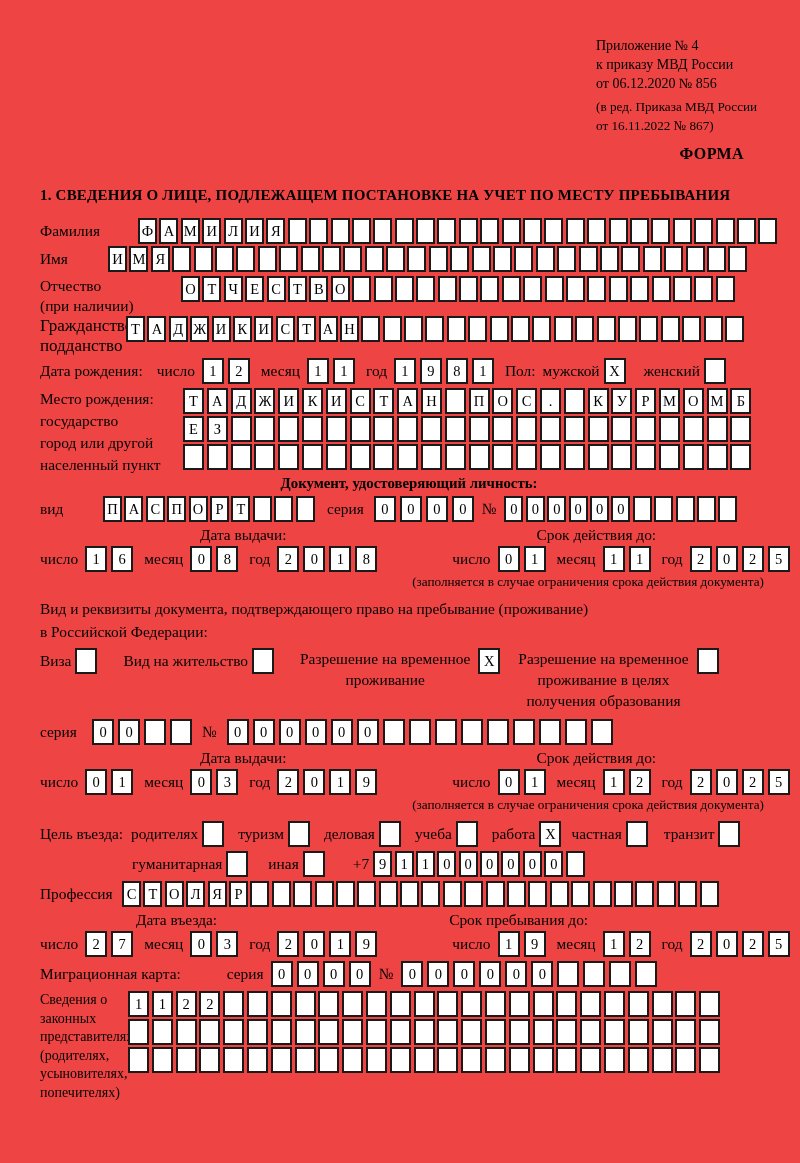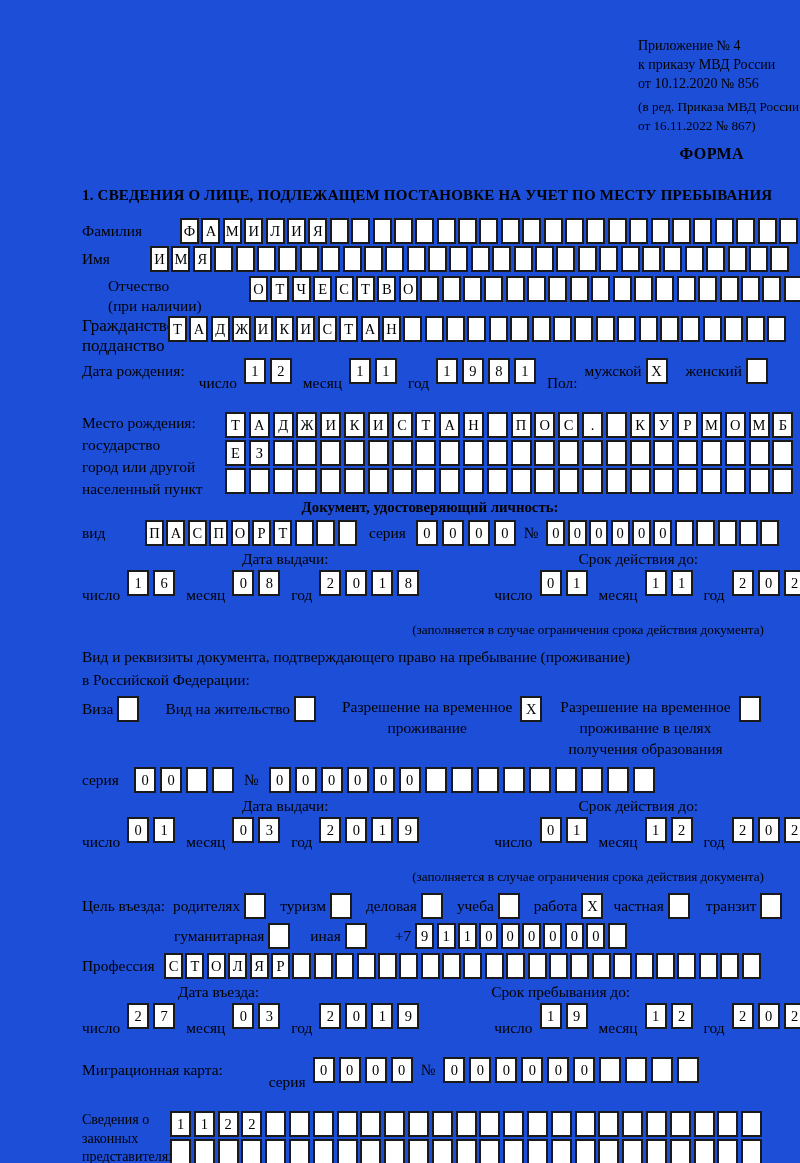--- a/index.html
+++ b/index.html
@@ -1,58 +1,58 @@
 <!DOCTYPE html>
 <html><head>
 <meta charset="utf-8">
 <style>
   html,body{margin:0;padding:0;background:#ffffff;}
   .page{
-    width:800px;height:1163px;background:#1d4ed8;box-sizing:border-box;
-    padding:36px 22px 0 82px;overflow:hidden;position:relative;
+    width:800px;height:1163px;background:#ef4444;box-sizing:border-box;
+    padding:36px 22px 0 40px;overflow:hidden;position:relative;
     font-family:"Liberation Serif","DejaVu Serif",serif;color:#000;
   }
   .top-note{margin-left:556px;font-size:14px;line-height:19px;white-space:nowrap;}
   .top-note .ed{font-size:13.2px;}
   .top-note .ed.first{margin-top:4px;}
   .forma{font-weight:bold;text-align:right;padding-right:34px;font-size:16px;margin-top:10px;letter-spacing:.4px;}
   .title{font-weight:bold;text-align:center;font-size:15.4px;line-height:23px;margin-top:16px;letter-spacing:.2px;}
   .uline{display:inline-block;width:52px;border-bottom:2px solid #222;margin-left:10px;vertical-align:baseline;}
   .sec1{font-weight:bold;font-size:15px;margin-top:24px;margin-bottom:14px;letter-spacing:.2px;}
 
   .frow{display:flex;align-items:flex-start;}
   .lbl{font-size:15.4px;line-height:26px;flex:none;white-space:nowrap;}
   .lblcol{flex:none;height:26px;overflow:visible;font-size:15.4px;line-height:20px;white-space:nowrap;}
   .boxes{display:flex;flex-wrap:nowrap;flex:none;}
   .bx{display:inline-flex;align-items:center;justify-content:center;box-sizing:border-box;
       width:19px;height:26px;border:2px solid #1a1a1a;margin-right:2.4px;
       font-size:14.5px;line-height:1;flex:none;background:#fff;}
   .bm .bx{width:21px;margin-right:2.8px;}
   .bw .bx{width:22px;margin-right:4px;}
-  .dl{font-size:15.4px;line-height:26px;margin:12px 7px;flex:none;}
+  .dl{font-size:15.4px;line-height:26px;margin:0 7px;flex:none;}
   .dl.first{margin-left:0;}
   .subhead{display:flex;font-size:15.4px;line-height:18px;margin:4px 0 2px;}
   .fnote{font-size:13.2px;text-align:right;padding-right:14px;margin:2px 0 8px;}
   .chead{font-weight:bold;text-align:center;font-size:14.8px;margin:2px 0 4px;line-height:18px;}
   .intro{font-size:15.4px;line-height:21px;margin-top:4px;}
   .optcol{font-size:15.4px;line-height:21px;text-align:center;flex:none;}
   .plbl{font-size:15.4px;line-height:26px;flex:none;margin-right:4px;}
   .gap{flex:none;}
   .mcol{display:flex;flex-direction:column;flex:none;}
   .mcol .boxes{margin-bottom:2px;}
 </style>
 </head>
 <body>
 
 <div class="page">
 
   <div class="top-note">
     <div>Приложение № 4</div>
     <div>к приказу МВД России</div>
-    <div>от 10.12.2020 № 856</div>
+    <div>от 06.12.2020 № 856</div>
     <div class="ed first">(в ред. Приказа МВД России</div>
     <div class="ed">от 16.11.2022 № 867)</div>
   </div>
 
   <div class="forma">ФОРМА</div>
 
 
   <div class="sec1">1. СВЕДЕНИЯ О ЛИЦЕ, ПОДЛЕЖАЩЕМ ПОСТАНОВКЕ НА УЧЕТ ПО МЕСТУ ПРЕБЫВАНИЯ</div>
 
   <div class="frow" style="margin-bottom:2px;gap:30px;">
@@ -121,21 +121,21 @@
         <span class="bx"></span>
         <span class="bx"></span>
         <span class="bx"></span>
         <span class="bx"></span>
         <span class="bx"></span>
         <span class="bx"></span>
       </span>
   </div>
 
   <div class="frow" style="margin-bottom:14px;">
-    <span class="lblcol" style="width:141px;margin-left:26px;">
+    <span class="lblcol" style="width:141px;">
       <div>Отчество</div>
       <div>(при наличии)</div>
     </span>
     <span class="boxes">
         <span class="bx">О</span>
         <span class="bx">Т</span>
         <span class="bx">Ч</span>
         <span class="bx">Е</span>
         <span class="bx">С</span>
         <span class="bx">Т</span>

